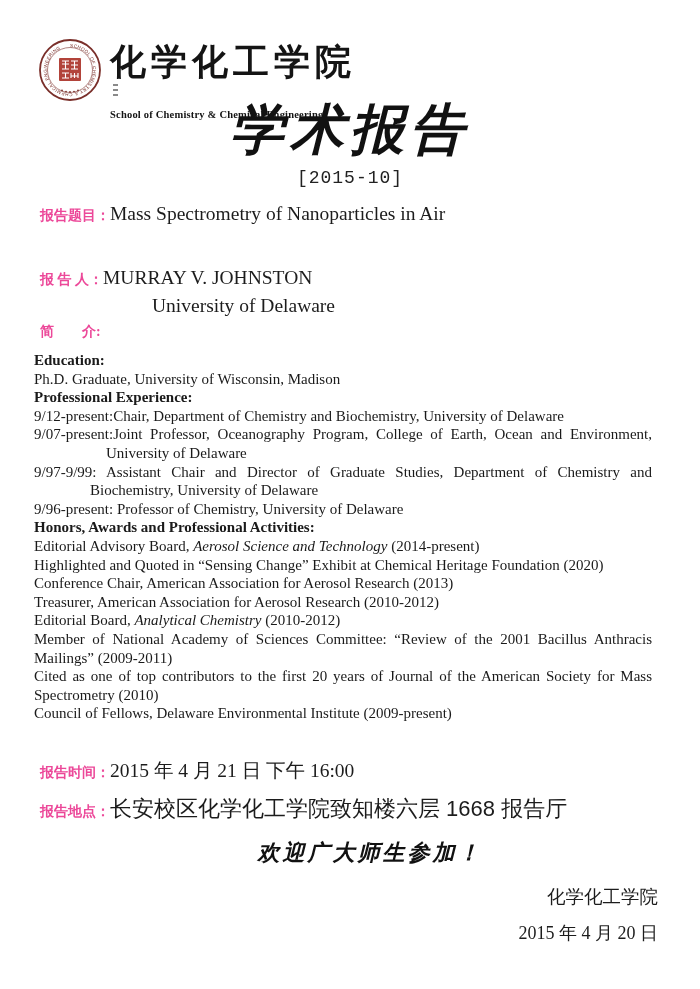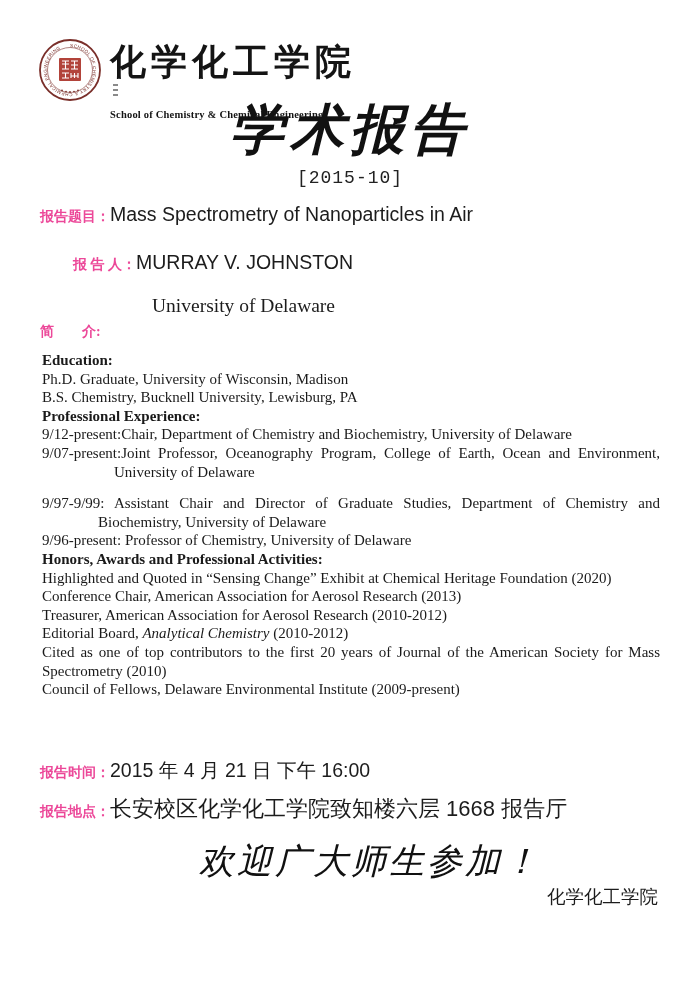--- a/index.html
+++ b/index.html
@@ -66,67 +66,67 @@
     top: 168px; left: 0; width: 100%;
     text-align: center;
     font-family: Liberation Mono, monospace;
     font-size: 18px;
     letter-spacing: 1px;
     color: #222;
   }
   
   .meta-row { position: absolute; left: 40px; white-space: nowrap; }
   .row-topic   { top: 203px; }
-  .row-speaker { top: 251px; margin-left: 33px; }
+  .row-speaker { top: 267px; }
   .row-affil   { top: 295px; left: 152px; }
   .row-biolab  { top: 322px; }
   .row-time    { top: 757px; }
   .row-venue   { top: 794px; }
   .label {
     font-family: Liberation Serif, serif;
     font-weight: bold;
     font-size: 14px;
     color: #ec4899;
   }
   .value-en {
-    font-family: Liberation Sans, sans-serif;
+    font-family: Liberation Serif, serif;
     font-size: 19.5px;
     color: #1c1c1c;
   }
   .value-zh {
     font-family: "Liberation Sans", sans-serif;
     font-size: 22px;
     color: #1c1c1c;
   }
   .affil {
     font-family: "Liberation Serif", serif;
     font-size: 19.5px;
   }
   
   .bio {
     position: absolute;
-    top: 351px; left: 42px;
+    top: 351px; left: 34px;
     width: 618px;
     font-family: "Liberation Serif", serif;
     font-size: 15px;
     line-height: 18.6px;
     color: #1a1a1a;
   }
   .bio-line { text-align: left; }
   .bio-line.justify { text-align: justify; }
   .bio-heading { font-weight: bold; }
   
   .welcome {
     position: absolute;
     top: 838px; left: 0; width: 100%;
     text-align: center;
     font-family: "Liberation Serif", serif;
     font-style: italic;
-    font-weight: 400;
-    font-size: 35px;
+    font-weight: 700;
+    font-size: 22px;
     letter-spacing: 3px;
     color: #111;
     padding-left: 40px;
   }
   .signoff {
     position: absolute;
     right: 42px;
     white-space: nowrap;
   }
   .signoff-org  { top: 884px; font-family: "Liberation Sans", sans-serif; font-size: 18.5px; }
@@ -185,39 +185,41 @@
     <span class="affil">University of Delaware</span>
   </div>
 
   <div class="meta-row row-biolab">
     <span class="label">简　　介:</span>
   </div>
 
   <div class="bio">
       <div class="bio-line bio-heading">Education:</div>
       <div class="bio-line">Ph.D. Graduate, University of Wisconsin, Madison</div>
-      <div class="bio-line">B.S. Chemistry, Bucknell University, Lewisburg, PA</div>
       <div class="bio-line bio-heading">Professional Experience:</div>
       <div class="bio-line">9/12-present:Chair, Department of Chemistry and Biochemistry, University of Delaware</div>
       <div class="bio-line justify" style="padding-left: 72px; text-indent: -72px;">9/07-present:Joint Professor, Oceanography Program, College of Earth, Ocean and Environment, University of Delaware</div>
-      <div class="bio-line justify" style="padding-left: 56px; text-indent: -56px; margin-top: 13px;">9/97-9/99: Assistant Chair and Director of Graduate Studies, Department of Chemistry and Biochemistry, University of Delaware</div>
+      <div class="bio-line justify" style="padding-left: 56px; text-indent: -56px;">9/97-9/99: Assistant Chair and Director of Graduate Studies, Department of Chemistry and Biochemistry, University of Delaware</div>
       <div class="bio-line">9/96-present: Professor of Chemistry, University of Delaware</div>
       <div class="bio-line bio-heading">Honors, Awards and Professional Activities:</div>
+      <div class="bio-line"><span>Editorial Advisory Board, </span><i>Aerosol Science and Technology</i><span> (2014-present)</span></div>
       <div class="bio-line">Highlighted and Quoted in “Sensing Change” Exhibit at Chemical Heritage Foundation (2020)</div>
       <div class="bio-line">Conference Chair, American Association for Aerosol Research (2013)</div>
       <div class="bio-line">Treasurer, American Association for Aerosol Research (2010-2012)</div>
       <div class="bio-line"><span>Editorial Board, </span><i>Analytical Chemistry</i><span> (2010-2012)</span></div>
+      <div class="bio-line justify">Member of National Academy of Sciences Committee: “Review of the 2001 Bacillus Anthracis Mailings” (2009-2011)</div>
       <div class="bio-line justify">Cited as one of top contributors to the first 20 years of Journal of the American Society for Mass Spectrometry (2010)</div>
       <div class="bio-line">Council of Fellows, Delaware Environmental Institute (2009-present)</div>
     </div>
 
   <div class="meta-row row-time">
     <span class="label">报告时间：</span><span class="value-en">2015 年 4 月 21 日  下午 16:00</span>
   </div>
 
   <div class="meta-row row-venue">
     <span class="label">报告地点：</span><span class="value-zh">长安校区化学化工学院致知楼六层 1668 报告厅</span>
   </div>
 
   <div class="welcome">欢迎广大师生参加！</div>
   <div class="signoff signoff-org">化学化工学院</div>
+  <div class="signoff signoff-date">2015 年 4 月 20 日</div>
 
 </div>
 
 </body></html>

